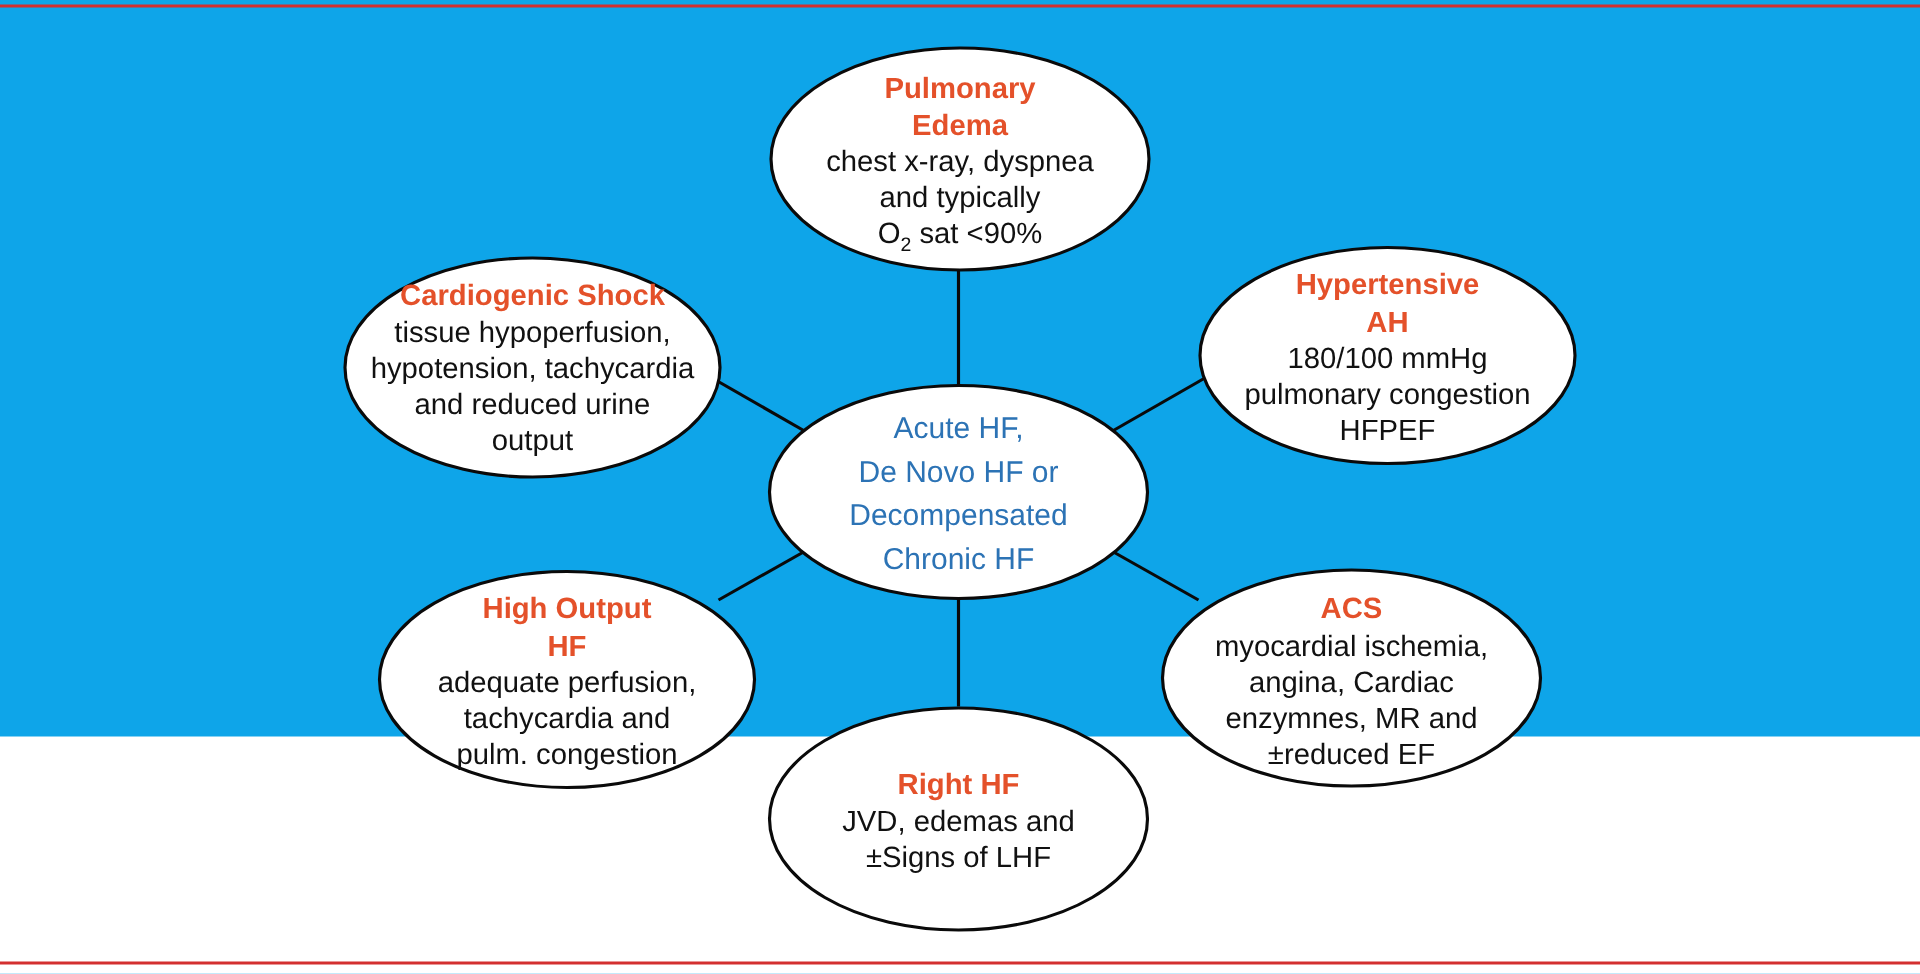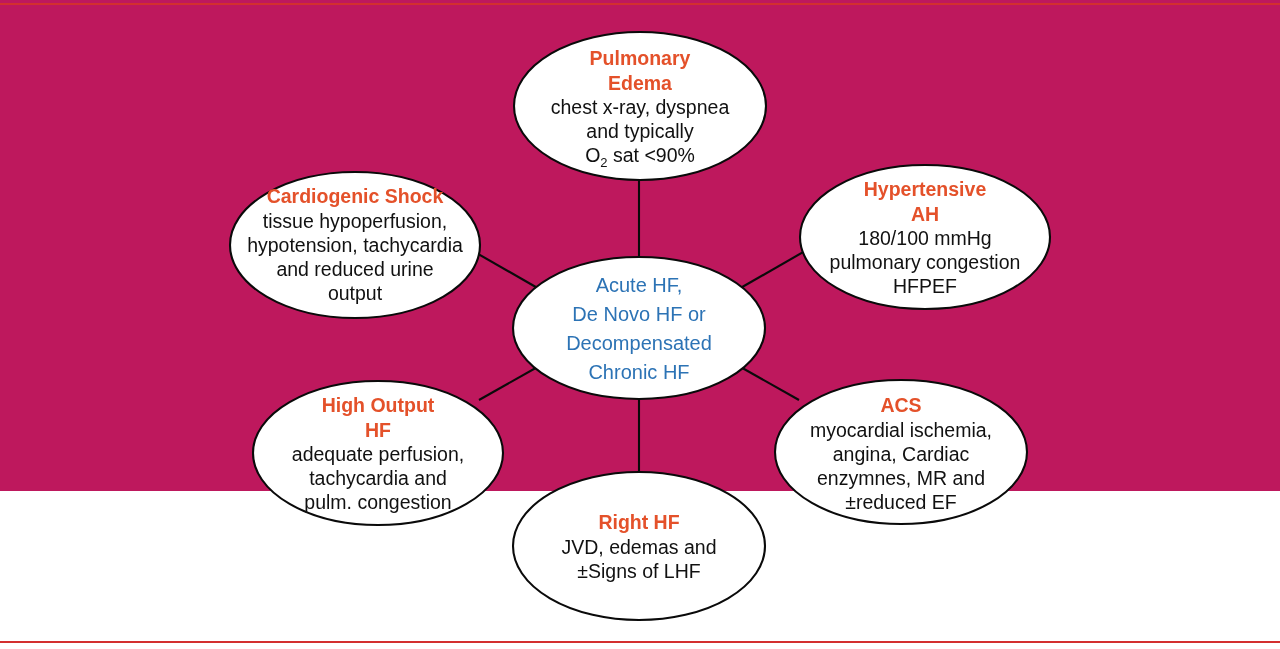--- a/index.html
+++ b/index.html
@@ -12,21 +12,21 @@
     width: 1280px;
     height: 649px;
     font-family: "Liberation Sans", sans-serif;
     overflow: hidden;
     position: relative;
   }
   #figure-root {
     position: relative;
     width: 1280px;
     height: 491px;
-    background: #be185d;
+    background: #0ea5e9;
   }
   .rule {
     position: absolute;
     left: 0;
     width: 1280px;
     height: 2px;
     background: #d32f2f;
   }
   .rule-top { top: 3px; }
   .rule-bottom { top: 641px; }

